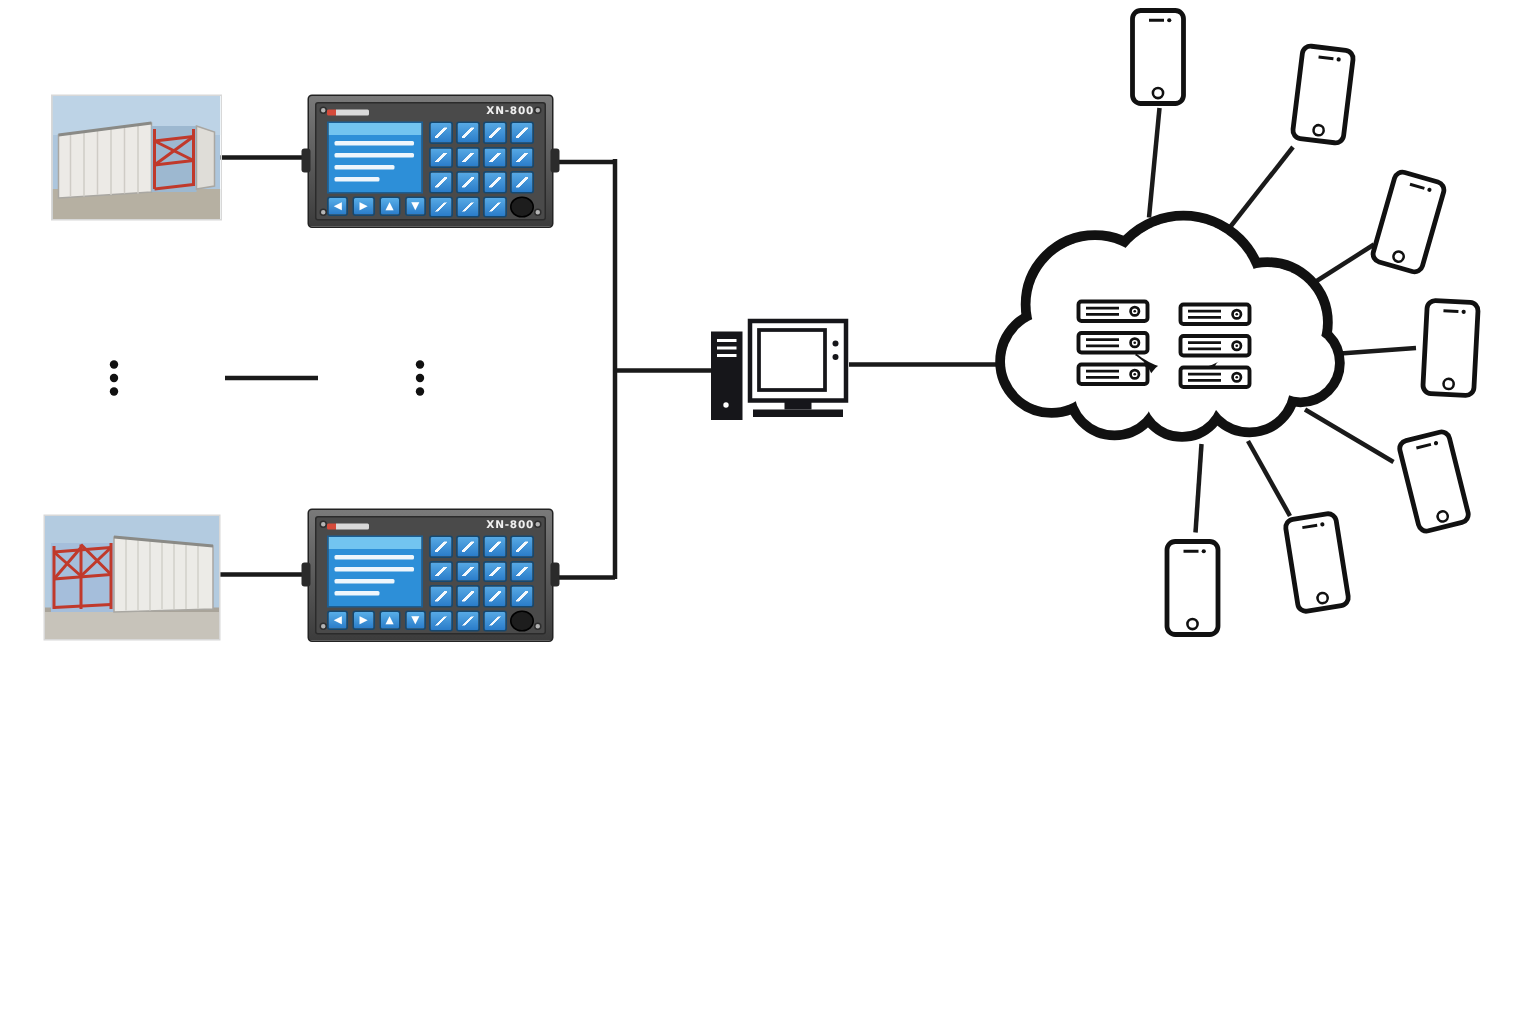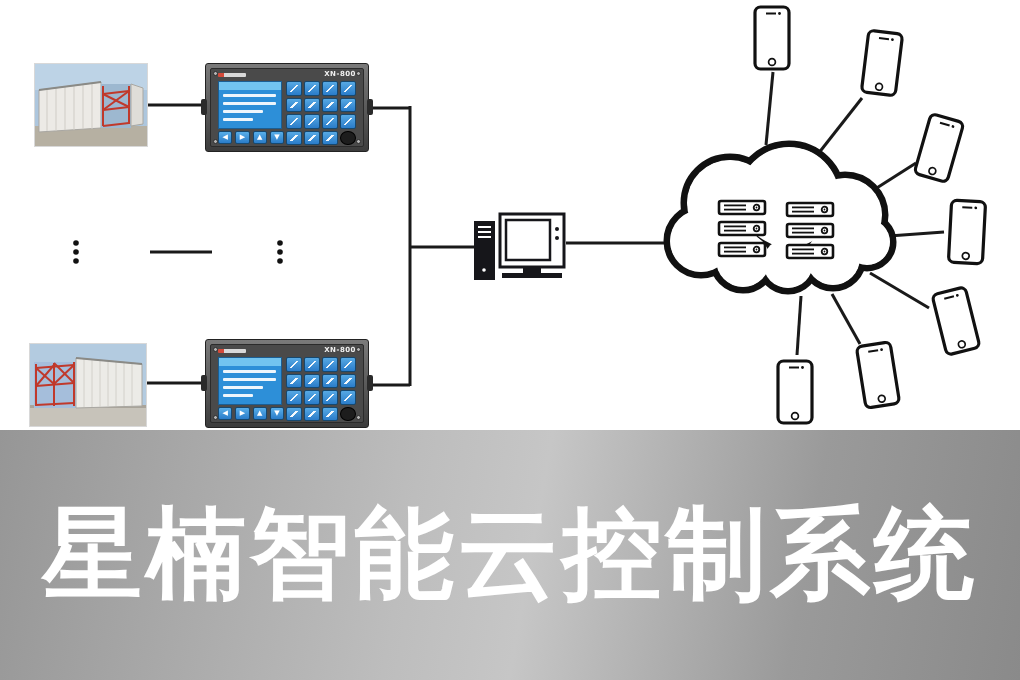--- a/index.html
+++ b/index.html
@@ -299,16 +299,13 @@
             <i class="key"></i>
           <i class="key"></i>
             <i class="key"></i>
             <i class="key"></i>
             <i class="key dark"></i>
         </div>
       </div>
     </div>
   </div>
 
-  <div class="banner">
-    <div class="banner-title">星楠智能云控制系统</div>
-  </div>
 </div>
 
 </body></html>

